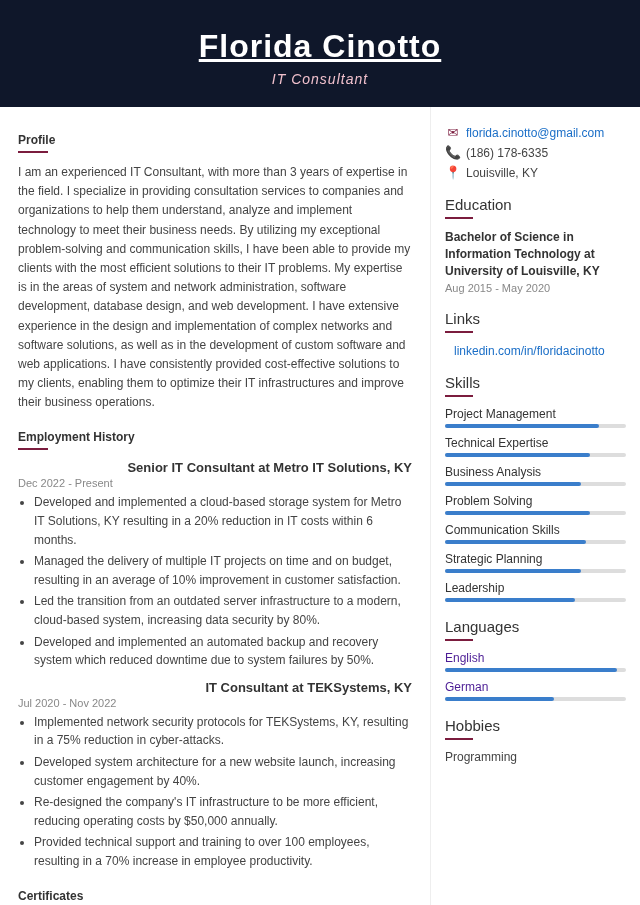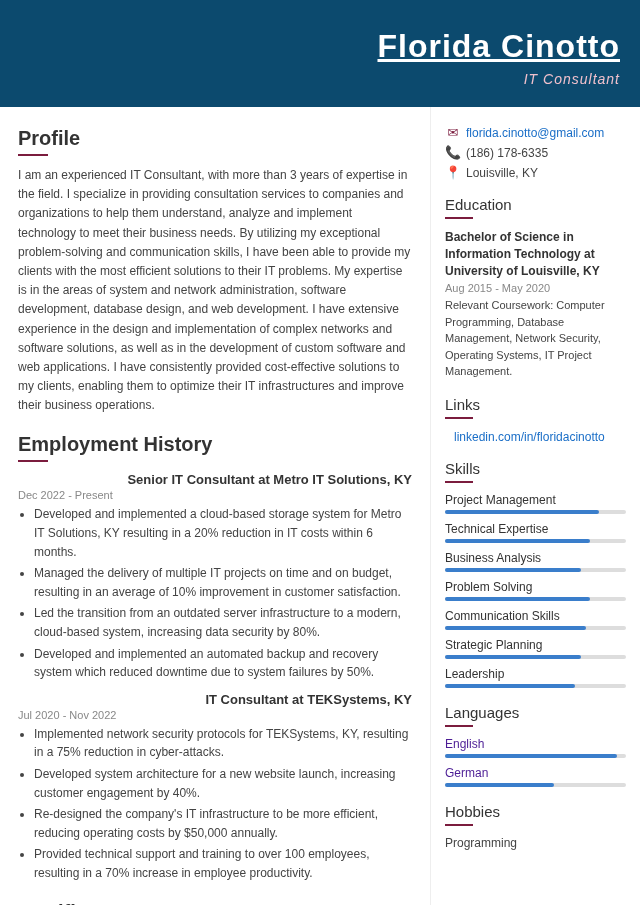--- a/index.html
+++ b/index.html
@@ -12,23 +12,23 @@
       justify-content: center;
       padding: 0;
     }
     .resume {
       width: 640px;
       background: #fff;
       min-height: 905px;
     }
     
     .header {
-      background: #0c4a6e;
+      background: #0f172a;
       color: white;
-      text-align: right;
+      text-align: center;
       padding: 28px 20px 20px;
     }
     .header h1 {
       font-size: 32px;
       font-weight: bold;
       letter-spacing: 1px;
       text-decoration: underline;
     }
     .header .subtitle {
       font-size: 14px;
@@ -48,25 +48,25 @@
     }
     .right {
       width: 210px;
       flex-shrink: 0;
       padding: 18px 14px;
       border-left: 1px solid #eee;
       background: #fff;
     }
     
     .section-title {
-      font-size: 20px;
+      font-size: 12px;
       font-weight: bold;
       color: #333;
       margin-bottom: 4px;
-      margin-top: 0;
+      margin-top: 6px;
     }
     .section-divider {
       height: 2px;
       background: #7b1c3e;
       width: 30px;
       margin-bottom: 10px;
     }
     .section {
       margin-bottom: 18px;
     }
@@ -263,21 +263,20 @@
           <span class="contact-icon">📍</span>
           <span>Louisville, KY</span>
         </div>
       </div>
 
       <div class="right-section">
         <div class="right-section-title">Education</div>
         <div class="right-divider"></div>
         <div class="edu-title">Bachelor of Science in Information Technology at University of Louisville, KY</div>
         <div class="edu-date">Aug 2015 - May 2020</div>
-        <div class="edu-text">Relevant Coursework: Computer Programming, Database Management, Network Security, Operating Systems, IT Project Management.</div>
       </div>
 
       <div class="right-section">
         <div class="right-section-title">Links</div>
         <div class="right-divider"></div>
         <a class="link-item">linkedin.com/in/floridacinotto</a>
       </div>
 
       <div class="right-section">
         <div class="right-section-title">Skills</div>

